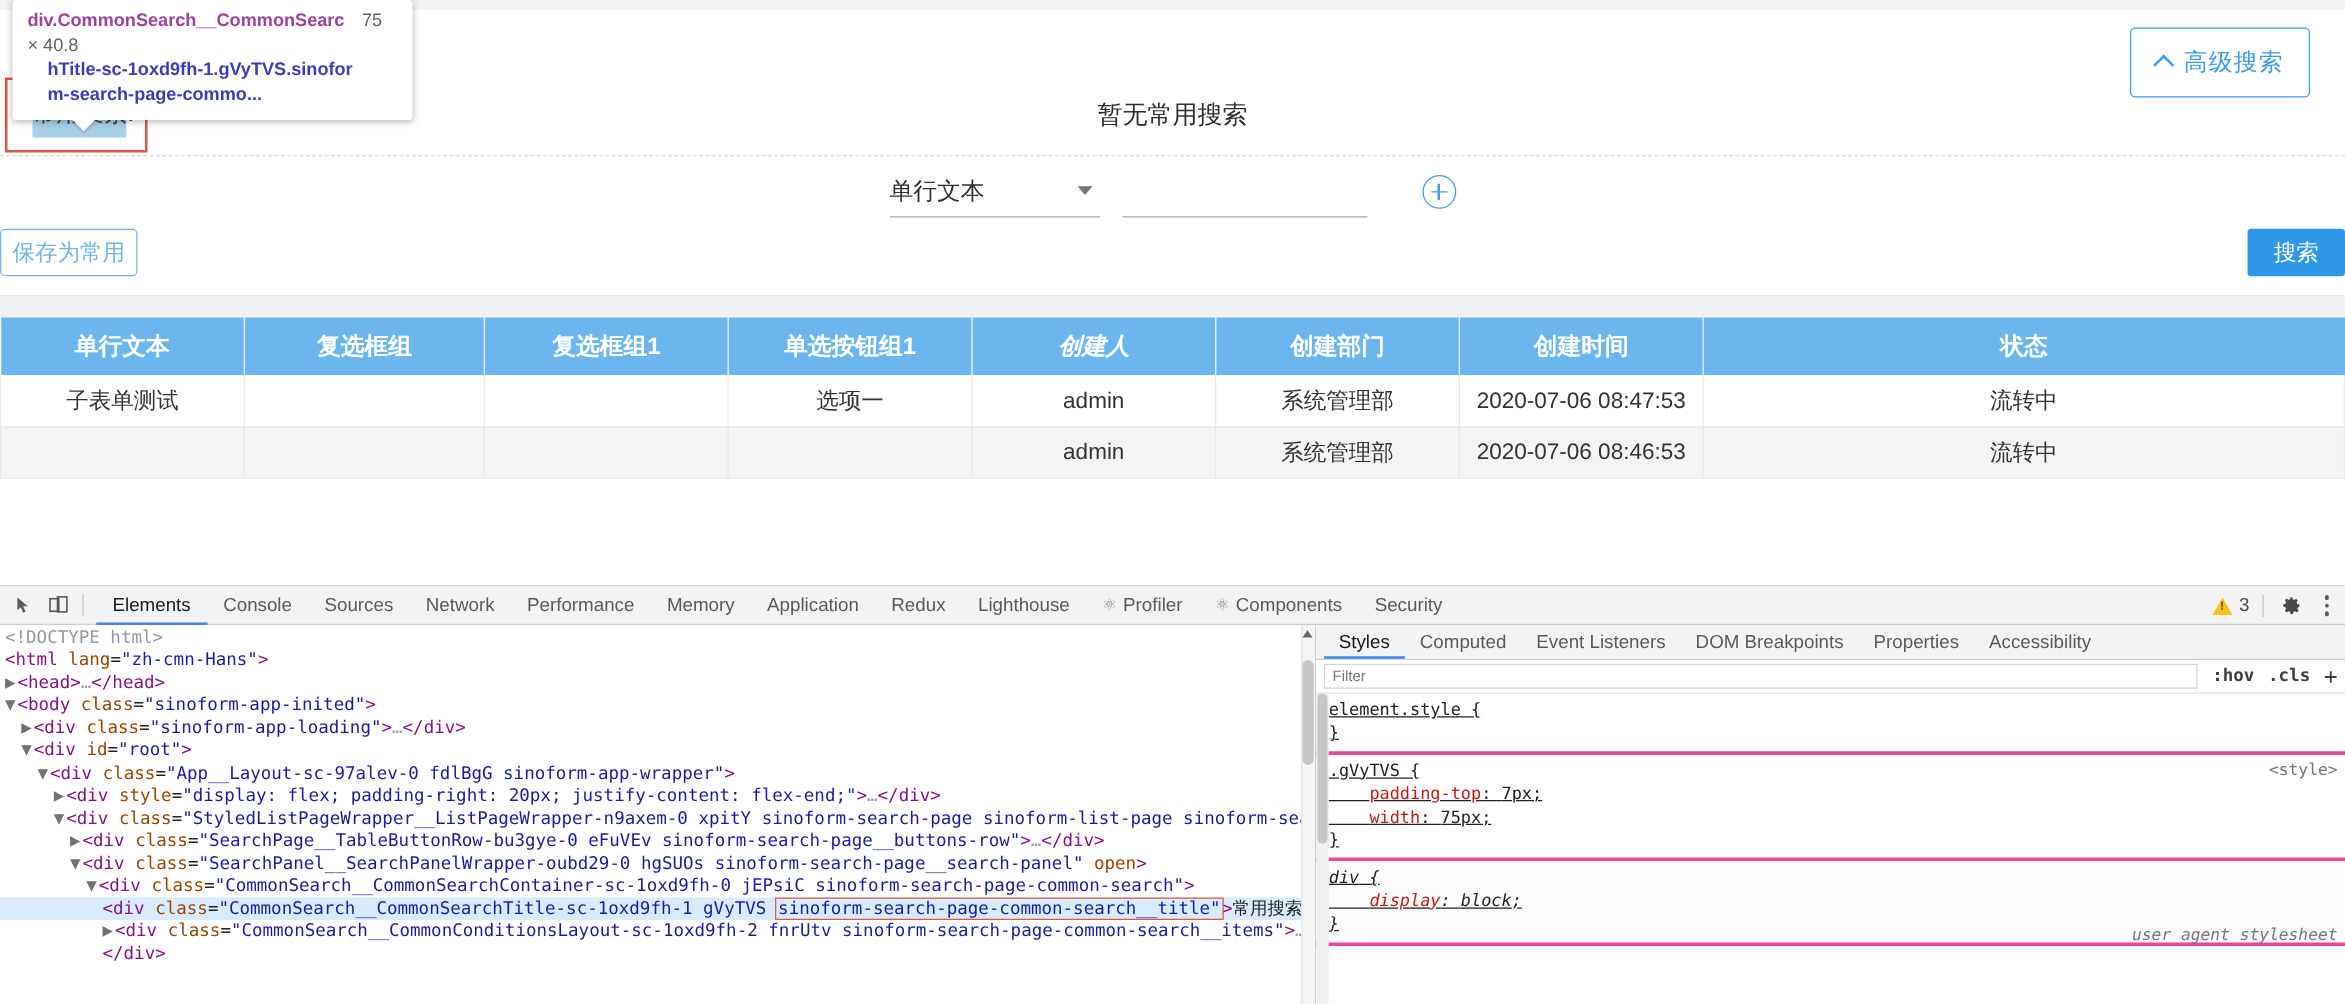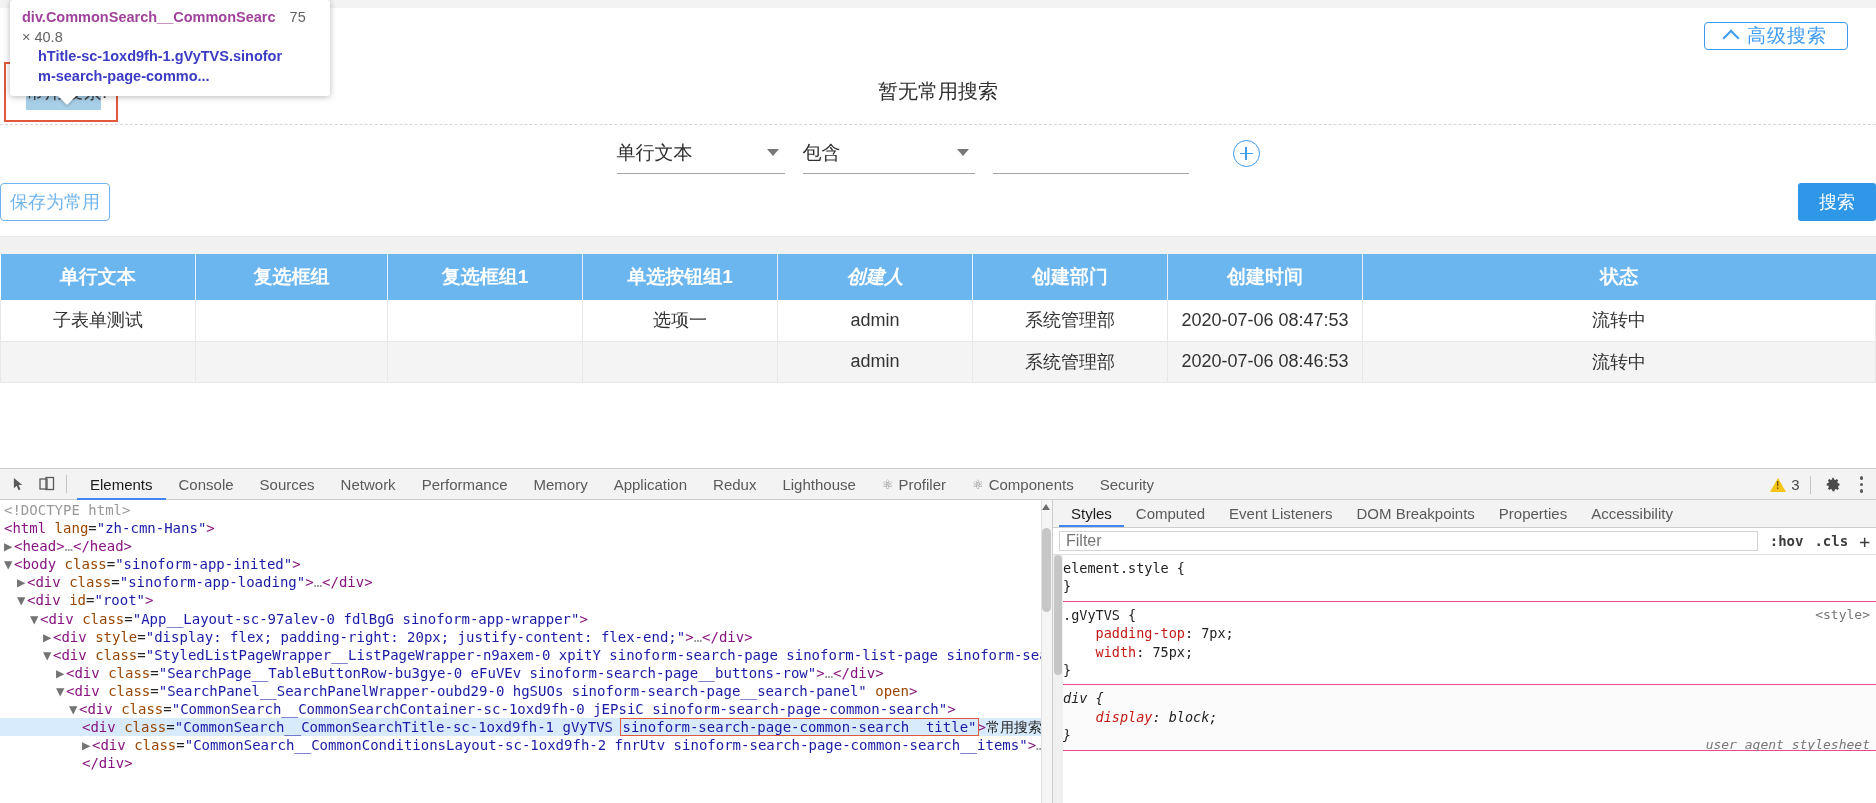--- a/index.html
+++ b/index.html
@@ -20,21 +20,21 @@
   .page-topstrip {
     position: absolute; left: 0; top: 0; width: 1876px; height: 8px;
     background: #f3f3f3;
   }
   .btn-row {
     position: absolute; right: 28px; top: 22px;
     display: flex; gap: 18px; align-items: center;
   }
   .outline-btn {
     display: flex; align-items: center; gap: 10px;
-    height: 28px; padding: 0 20px;
+    height: 56px; padding: 0 20px;
     border: 1px solid #3d9bf0; border-radius: 4px;
     background: #fff; color: #3d9bf0;
     font-size: 19px; letter-spacing: 1px;
     cursor: pointer; white-space: nowrap;
   }
   .chev-up {
     display:inline-block; width: 12px; height: 12px;
     border-left: 2px solid #3d9bf0; border-top: 2px solid #3d9bf0;
     transform: rotate(45deg); margin-top: 4px;
   }
@@ -231,31 +231,31 @@
     padding: 0 12px; font-size: 15px; color:#5a5a5a;
     display:flex;align-items:center;cursor:pointer; white-space: nowrap;
   }
   .st-tab.active { color:#1a1a1a; box-shadow: inset 0 -2px 0 #4285f4; }
   .filter-row {
     height: 27px; display:flex; align-items:center;
     border-bottom:1px solid #e2e2e2; background:#fff; padding: 0 6px;
   }
   .filter-input {
     flex: 1; height: 20px; border: 1px solid #d4d4d4; background:#fff;
-    font-size: 16px; color:#8b5cf6; padding: 0 6px; outline: none;
+    font-size: 12px; color:#8b5cf6; padding: 0 6px; outline: none;
     font-family: "Liberation Sans", sans-serif;
   }
   .filter-actions { display:flex; align-items:center; gap: 11px; padding-left: 12px;
     font-family:"DejaVu Sans Mono", monospace; font-size: 14px; font-weight: bold; color:#3d3d3d; }
   .plus-small { position: relative; font-size: 18px; font-weight: normal; cursor:pointer; }
   .css-block {
     font-family: "DejaVu Sans Mono", "Liberation Mono", monospace;
     font-size: 13.5px; line-height: 18.4px; color: #222;
-    padding: 4px 8px 5px 10px; border-bottom: 1px solid #ec4899;
-    position: relative; white-space: pre;
+    padding: 4px 8px 5px 10px; border-bottom: 3px solid #ec4899;
+    position: relative; white-space: pre; text-decoration: underline;
   }
   .css-block.ua { font-style: italic; background: #fbfbfb; }
   .prop { color: #c41a16; }
   .src-link { position: absolute; right: 6px; top: 4px; color:#777; font-size: 13px; }
   .src-link.ua { font-style: italic; margin-top: 47px; }
   .boxmodel-area { position: relative; height: 86px; background:#fff; }
   .styles-scroll {
     position:absolute; left: 0; top: 55px; width: 10px; height: 251px;
     background:#f0f0f0;
   }
@@ -293,24 +293,20 @@
       <div class="tooltip-line tt-cls">m-search-page-commo...</div>
       <div class="tooltip-arrow"></div>
     </div>
 
     <div class="empty-common">暂无常用搜索</div>
     <div class="dash-sep"></div>
 
     <div class="cond-row">
       <div class="uline-field f-type">
         <span>单行文本</span>
-        <span class="caret"></span>
-      </div>
-      <div class="uline-field f-op">
-        <span>包含</span>
         <span class="caret"></span>
       </div>
       <div class="uline-field f-val">
         <span></span>
       </div>
       <div class="plus-btn"></div>
     </div>
 
     <div class="action-row">
       <button class="ghost-btn">保存为常用</button>

